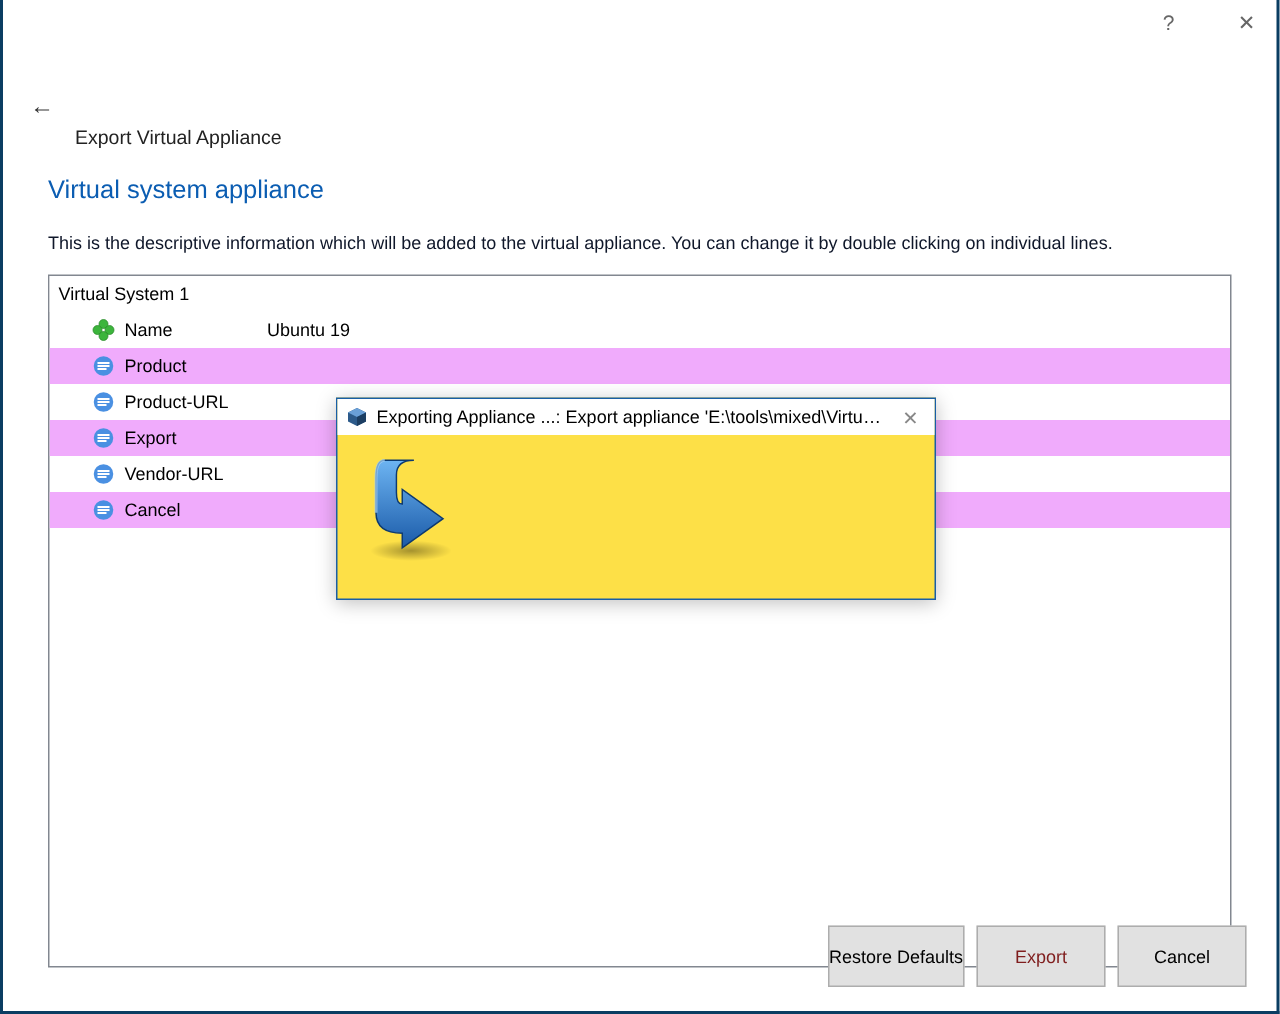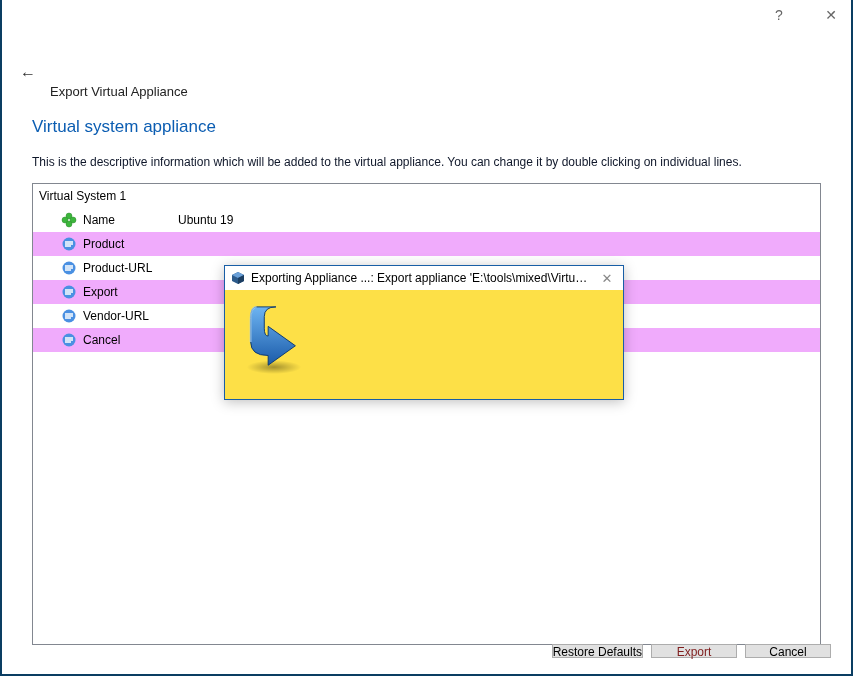--- a/index.html
+++ b/index.html
@@ -99,21 +99,21 @@
     }
     .footer {
       position: absolute;
       bottom: 16px;
       right: 20px;
       display: flex;
       gap: 8px;
     }
     .footer button {
       min-width: 86px;
-      height: 14px;
+      height: 41px;
       font-size: 12px;
       font-family: inherit;
       background: #e1e1e1;
       border: 1px solid #adadad;
       cursor: pointer;
     }
     .footer button:disabled {
       color: #7f1d1d;
       cursor: default;
     }

